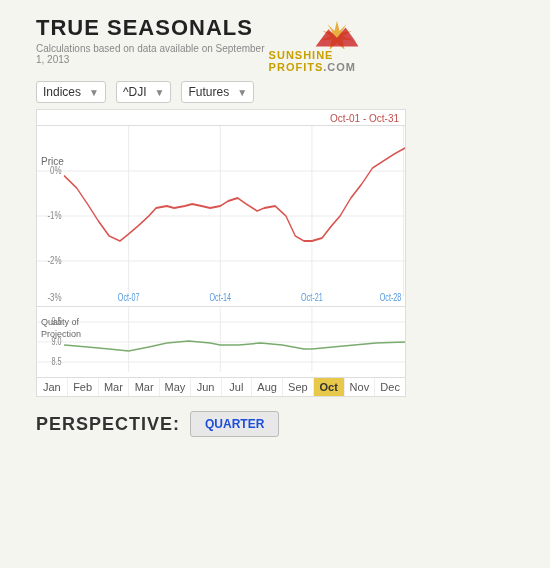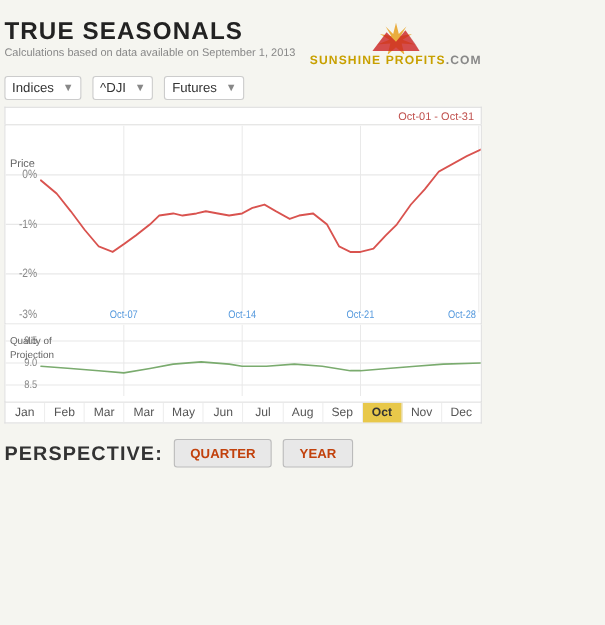--- a/index.html
+++ b/index.html
@@ -7,21 +7,21 @@
       font-family: Arial, sans-serif;
       background: #f5f5f0;
       width: 550px;
       min-height: 568px;
       font-size: 12px;
       color: #333;
     }
     .container {
       width: 442px;
       background: #f5f5f0;
-      padding: 15px 4px;
+      padding: 15px 36px;
     }
     .header {
       display: flex;
       justify-content: space-between;
       align-items: flex-start;
       margin-bottom: 8px;
     }
     .title-block {}
     .main-title {
       font-size: 22px;
@@ -157,21 +157,21 @@
       letter-spacing: 1px;
     }
     .perspective-btn {
       padding: 5px 14px;
       font-size: 12px;
       font-weight: bold;
       border: 1px solid #bbb;
       border-radius: 3px;
       cursor: pointer;
       background: #e8e8e8;
-      color: #c2410c;
+      color: #1d4ed8;
     }
     .perspective-btn.active {
       background: #555;
       color: white;
       border-color: #555;
     }
     .description {
       font-size: 11px;
       color: #555;
       line-height: 1.5;
@@ -281,16 +281,15 @@
       <div class="month-item">Aug</div>
       <div class="month-item">Sep</div>
       <div class="month-item active">Oct</div>
       <div class="month-item">Nov</div>
       <div class="month-item">Dec</div>
     </div>
 
   <div class="perspective-row">
     <span class="perspective-label">PERSPECTIVE:</span>
     <button class="perspective-btn">QUARTER</button>
-    <button class="perspective-btn">YEAR</button>
   </div>
 
 </div>
 
 </body></html>

